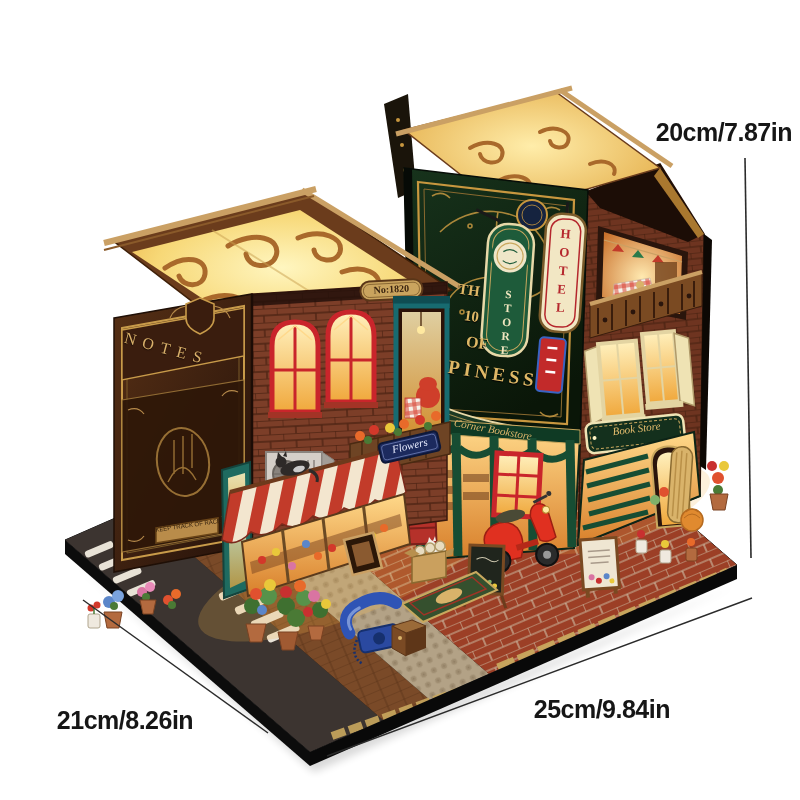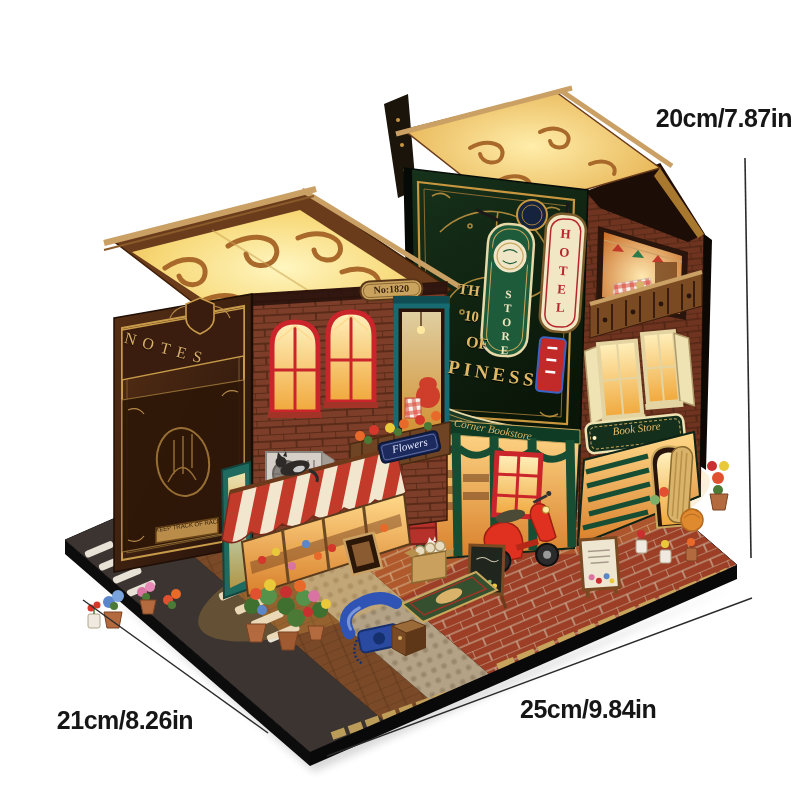--- a/index.html
+++ b/index.html
@@ -590,23 +590,23 @@
         <circle cx="664" cy="492" r="5" fill="#e0512f"></circle>
 </g>
 
 <g stroke="#2b2b2b" fill="none">
   <line x1="745" y1="158" x2="751" y2="558" stroke-width="1.6"></line>
   <line x1="83" y1="600" x2="268" y2="733" stroke-width="1.4"></line>
   <line x1="327" y1="756" x2="752" y2="598" stroke-width="1.4"></line>
 </g>
 </svg>
 
-<div class="dim-label" style="right:8px;top:104px;text-align:right;">20cm/7.87in</div>
+<div class="dim-label" style="right:8px;top:118px;text-align:right;">20cm/7.87in</div>
 <div class="dim-label" style="left:50px;top:706px;width:150px;text-align:center;">21cm/8.26in</div>
-<div class="dim-label" style="left:520px;top:695px;width:150px;text-align:left;">25cm/9.84in</div>
+<div class="dim-label" style="left:520px;top:695px;width:150px;text-align:right;">25cm/9.84in</div>
 
 <div class="ov serif" style="left:127px;top:329px;font-size:16px;color:#d9b06a;letter-spacing:7px;transform:rotate(15deg);transform-origin:left top;text-shadow:0 1px 1px rgba(0,0,0,0.6);">NOTES</div>
 
 <div class="ov" style="left:155px;top:527px;width:64px;font-size:6px;color:#33200e;text-align:center;transform:rotate(-8deg);transform-origin:left top;">KEEP TRACK OF RACE</div>
 
 <div class="ov serif" style="left:362px;top:285px;width:58px;font-size:10px;font-weight:bold;color:#3a2410;text-align:center;transform:rotate(-3deg);transform-origin:left top;">No:1820</div>
 
 <div class="ov serif" style="left:380px;top:446px;width:58px;font-size:11px;font-style:italic;color:#e8ecff;text-align:center;transform:rotate(-13deg);transform-origin:left top;">Flowers</div>
 
 <div class="ov serif vtext" style="left:500px;top:288px;height:72px;font-size:11.5px;font-weight:bold;color:#f2e7c0;letter-spacing:2px;transform:rotate(4deg);">STORE</div>

